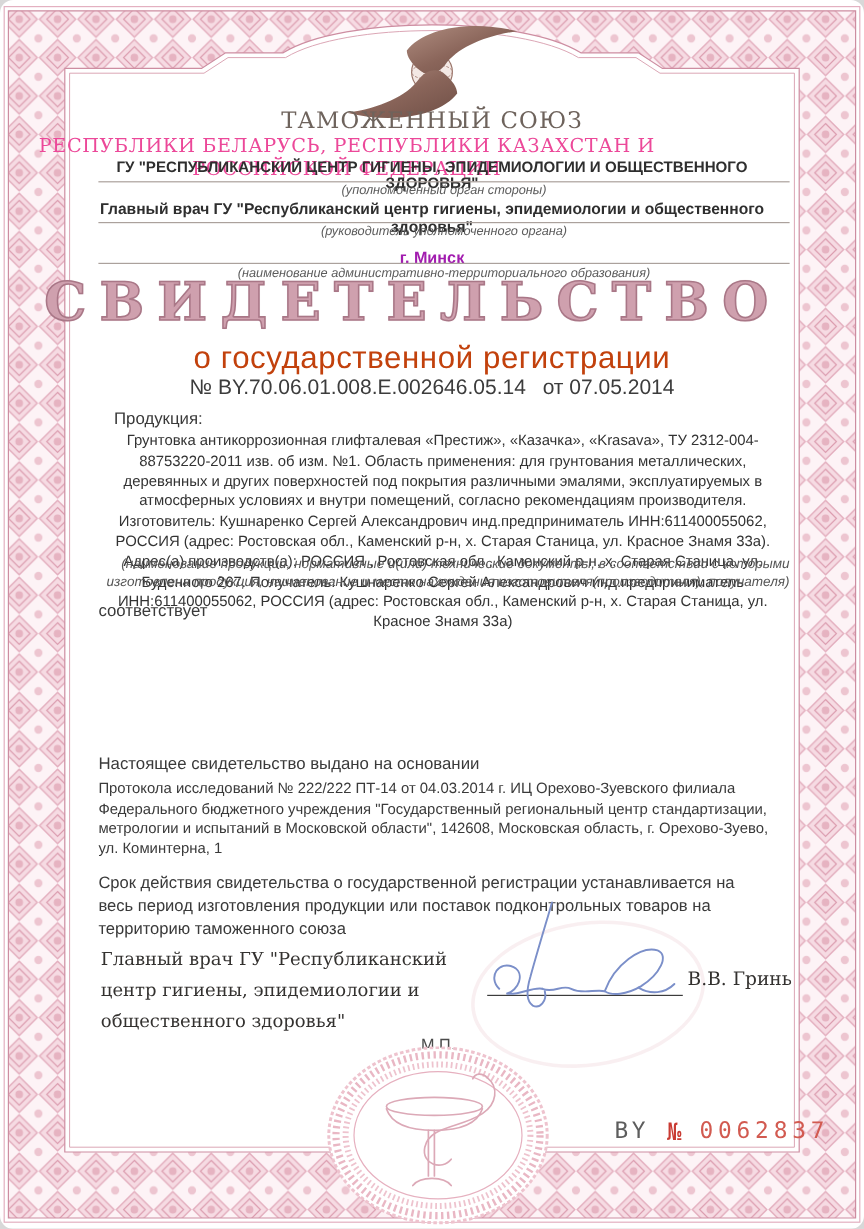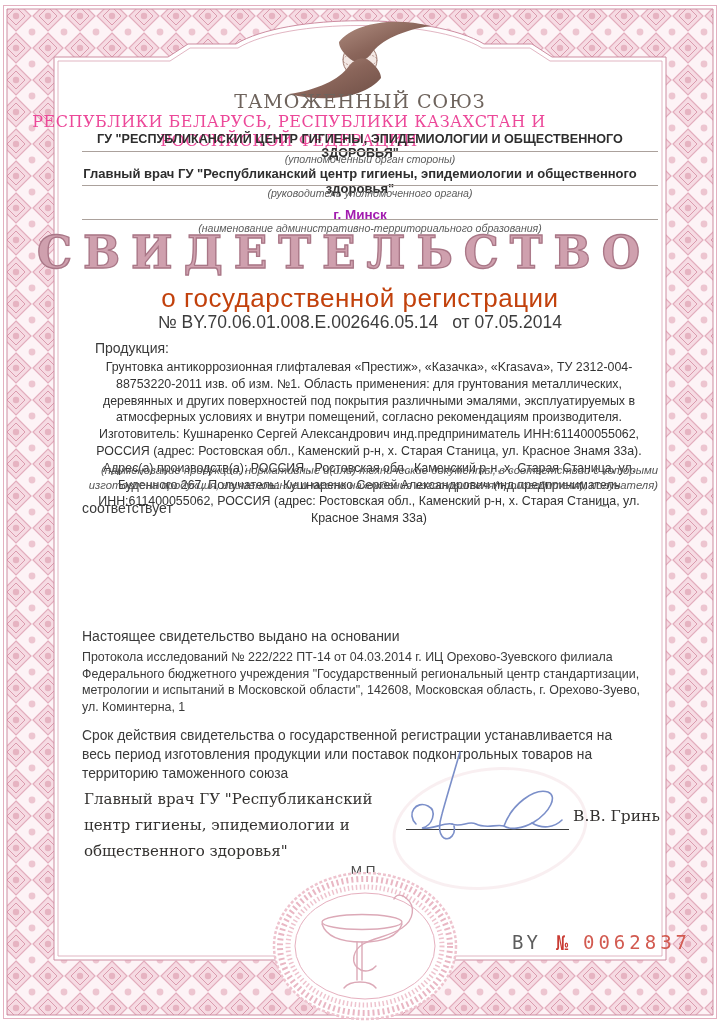--- a/index.html
+++ b/index.html
@@ -1,18 +1,18 @@
 <!DOCTYPE html>
 <html><head>
 <meta charset="utf-8">
 <style>
   html,body{margin:0;padding:0;background:#d8d8d8;}
   .page{
     position:relative;width:720px;height:1024px;background:#ffffff;
-    overflow:hidden;font-family:"Liberation Sans", sans-serif;color:#3a3a3a;
+    overflow:hidden;font-family:"Liberation Sans", sans-serif;color:#3a3a3a;border-radius:11px;
   }
   .abs{position:absolute;}
   svg{display:block;}
   
   .union-title{top:90px;left:0;width:720px;text-align:center;
     font-family:"DejaVu Serif", serif;font-size:19px;letter-spacing:1px;color:#6e635c;}
   .members-line{top:112px;left:0;width:578px;text-align:center;
     font-family:"DejaVu Serif", serif;font-size:16px;letter-spacing:.5px;color:#ec4899;}
   .authority{top:132px;left:72px;width:576px;text-align:center;
     font-size:12.6px;font-weight:bold;color:#2e2e2e;}

